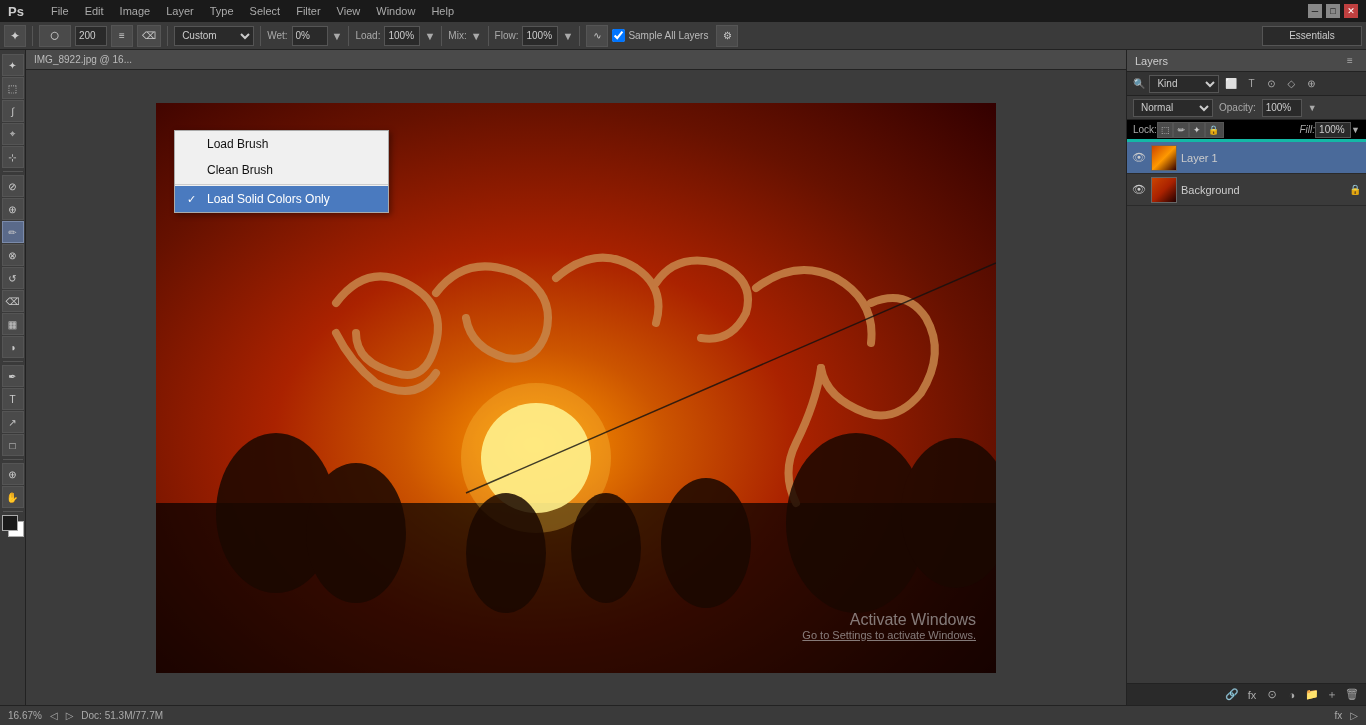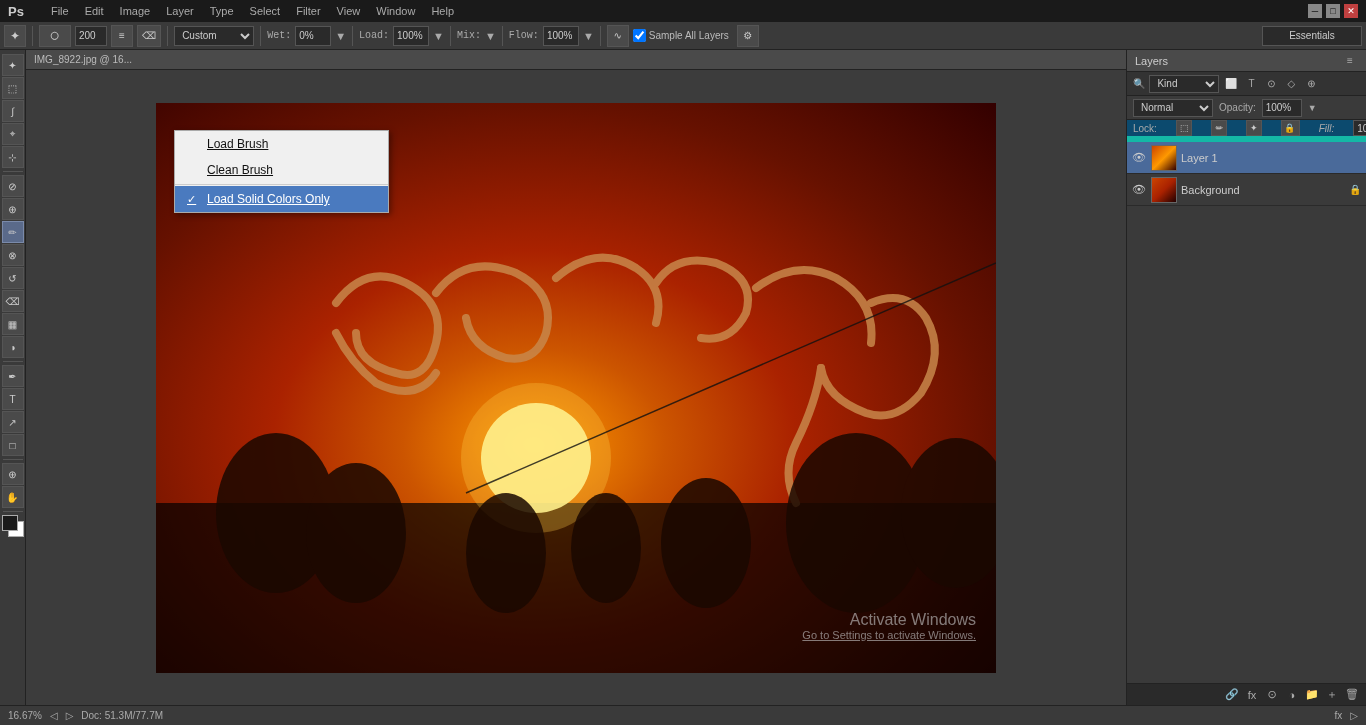--- a/index.html
+++ b/index.html
@@ -24,21 +24,21 @@
     
     #toolbar {
       width: 100%; height: 28px; background: #3a3a3a; border-bottom: 1px solid #222;
       display: flex; align-items: center; padding: 0 4px; gap: 4px;
     }
     .tool-btn {
       height: 22px; min-width: 22px; background: #4a4a4a; border: 1px solid #555;
       color: #ccc; font-size: 10px; cursor: pointer; display: flex; align-items: center; justify-content: center; padding: 0 4px;
     }
     .tool-separator { width: 1px; height: 20px; background: #555; margin: 0 2px; }
-    .tool-label { color: #aaa; font-size: 10px; font-family: Liberation Mono, monospace; }
+    .tool-label { color: #aaa; font-size: 10px; }
     .tool-input {
       height: 20px; background: #2a2a2a; border: 1px solid #555; color: #ccc;
       font-size: 10px; padding: 0 3px;
     }
     .tool-dropdown {
       height: 20px; background: #2a2a2a; border: 1px solid #555; color: #ccc;
       font-size: 10px; padding: 0 3px; min-width: 80px;
     }
     .essentials-btn {
       margin-left: auto; height: 20px; background: #2a2a2a; border: 1px solid #555;
@@ -101,21 +101,21 @@
     .activate-watermark .line2 { font-size: 11px; text-decoration: underline; }
 
     
     #brush-dropdown {
       position: absolute; top: 60px; left: 148px; width: 215px;
       background: #f0f0f0; border: 1px solid #aaa; z-index: 100;
       box-shadow: 2px 2px 6px rgba(0,0,0,0.4);
     }
     .dropdown-item {
       height: 26px; display: flex; align-items: center; padding: 12px 12px;
-      cursor: pointer; font-size: 12px; color: #111; gap: 8px; text-decoration: underline;
+      cursor: pointer; font-size: 12px; color: #111; gap: 8px;
     }
     .dropdown-item.highlighted { background: #4a7abf; color: white; }
     .dropdown-item.highlighted .checkmark { color: white; }
     .checkmark { width: 12px; font-size: 11px; color: #333; }
     .dropdown-separator { height: 1px; background: #ccc; margin: 1px 0; }
 
     
     #right-panel {
       width: 240px; background: #3a3a3a; border-left: 1px solid #222;
       display: flex; flex-direction: column;
@@ -152,22 +152,22 @@
     .blend-dropdown {
       height: 18px; background: #2a2a2a; border: 1px solid #555; color: #ccc;
       font-size: 10px; padding: 0 3px; width: 80px;
     }
     .opacity-label { font-size: 10px; color: #aaa; }
     .opacity-input {
       height: 18px; background: #2a2a2a; border: 1px solid #555; color: #ccc;
       font-size: 10px; padding: 0 3px; width: 40px;
     }
     #lock-fill-row {
-      height: 22px; background: #0c4a6e; display: flex; align-items: center;
-      padding: 0 6px; border-bottom: 6px solid #14b8a6; gap: 19px;
+      height: 22px; background: #000000; display: flex; align-items: center;
+      padding: 0 6px; border-bottom: 3px solid #14b8a6; gap: 0;
     }
     .lock-label { font-size: 10px; color: #aaa; }
     .fill-label { font-size: 10px; color: #aaa; margin-left: auto; font-style: italic; }
     .fill-input {
       height: 16px; background: #2a2a2a; border: 1px solid #555; color: #ccc;
       font-size: 10px; padding: 0 3px; width: 36px;
     }
 
     
     #layers-list { flex: 1; overflow-y: auto; }

